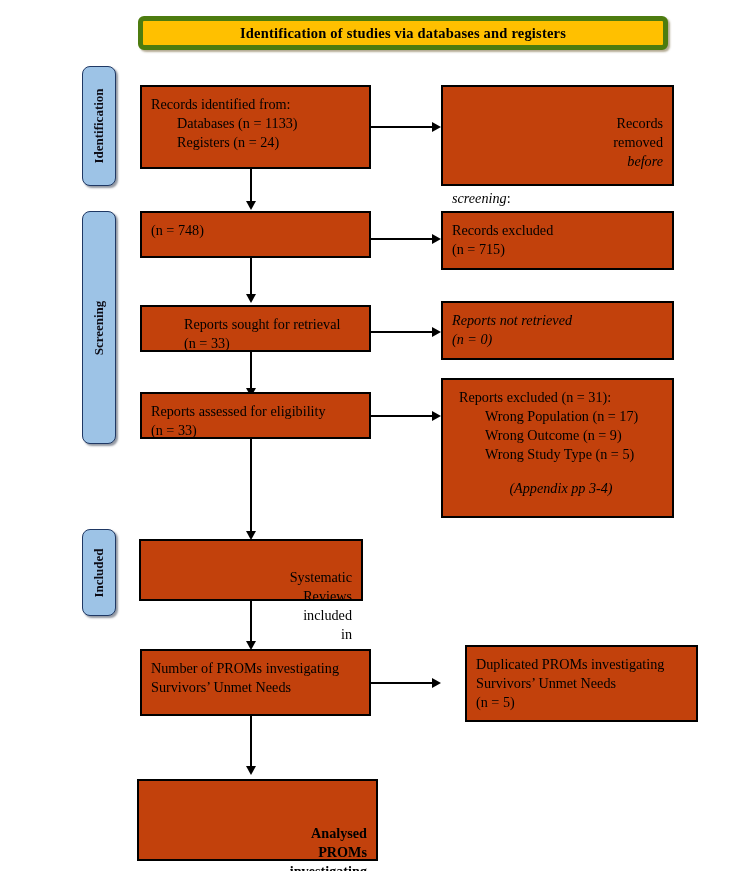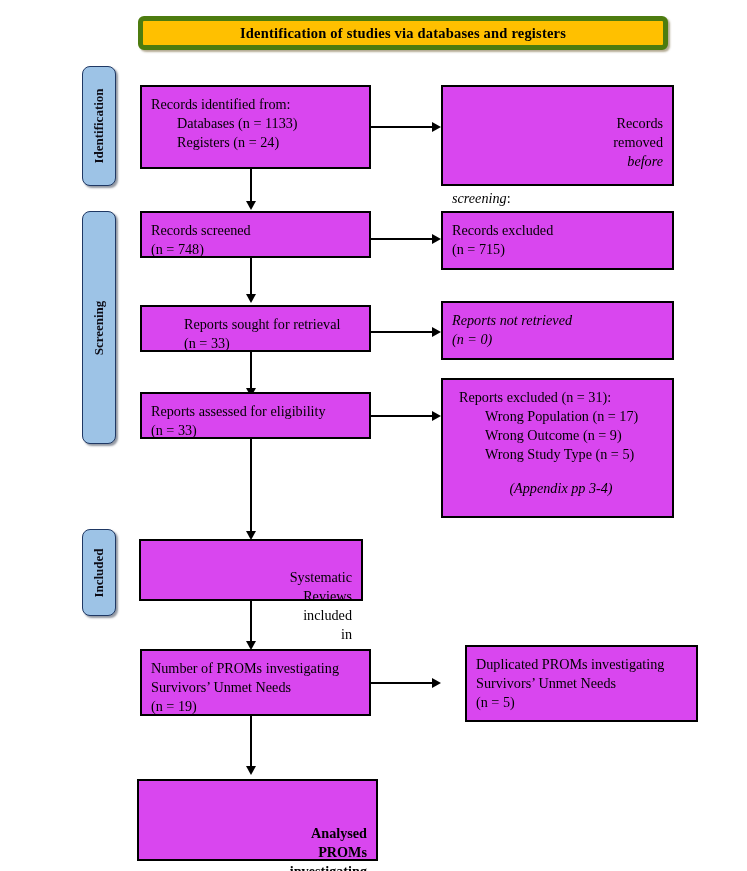--- a/index.html
+++ b/index.html
@@ -56,21 +56,21 @@
     transform: rotate(-90deg);
     white-space: nowrap;
     font-weight: bold;
     font-size: 13px;
     color: #0d0d17;
   }
 
   
   .flow-box {
     position: absolute;
-    background: #d946ef;
+    background: #c2410c;
     border: 2px solid #000000;
     box-sizing: border-box;
     padding: 8px 9px 6px 9px;
     font-size: 14.2px;
     line-height: 1.33;
   }
   .flow-box .line {
     white-space: pre-wrap;
   }
   .flow-box .line.indent {
@@ -147,21 +147,20 @@
   <div class="line indent">(n = 409)</div>
 </div>
 
 <div class="conn h-line" style="left:371px; top:126px; width:61px;"></div>
 <div class="arrow-right" style="left:432px; top:122px;"></div>
 
 <div class="conn v-line" style="left:250px; top:169px; width:2px; height:34px;"></div>
 <div class="arrow-down" style="left:246px; top:201px;"></div>
 
 <div class="flow-box" style="left:140px; top:211px; width:231px; height:47px;">
-  <div class="line">Records screened</div>
   <div class="line">(n = 748)</div>
 </div>
 
 <div class="flow-box" style="left:441px; top:211px; width:233px; height:59px;">
   <div class="line">Records excluded</div>
   <div class="line">(n = 715)</div>
 </div>
 
 <div class="conn h-line" style="left:371px; top:238px; width:61px;"></div>
 <div class="arrow-right" style="left:432px; top:234px;"></div>
@@ -215,21 +214,20 @@
   <div class="line">the Overview of Reviews</div>
   <div class="line">(n = 2)</div>
 </div>
 
 <div class="conn v-line" style="left:250px; top:601px; width:2px; height:42px;"></div>
 <div class="arrow-down" style="left:246px; top:641px;"></div>
 
 <div class="flow-box" style="left:140px; top:649px; width:231px; height:67px;">
   <div class="line">Number of PROMs investigating</div>
   <div class="line">Survivors’ Unmet Needs</div>
-  <div class="line">(n = 19)</div>
 </div>
 
 <div class="flow-box" style="left:441px; top:645px; width:233px; height:77px;margin-left:24px;">
   <div class="line">Duplicated PROMs investigating</div>
   <div class="line">Survivors’ Unmet Needs</div>
   <div class="line">(n = 5)</div>
 </div>
 
 <div class="conn h-line" style="left:371px; top:682px; width:61px;"></div>
 <div class="arrow-right" style="left:432px; top:678px;"></div>

